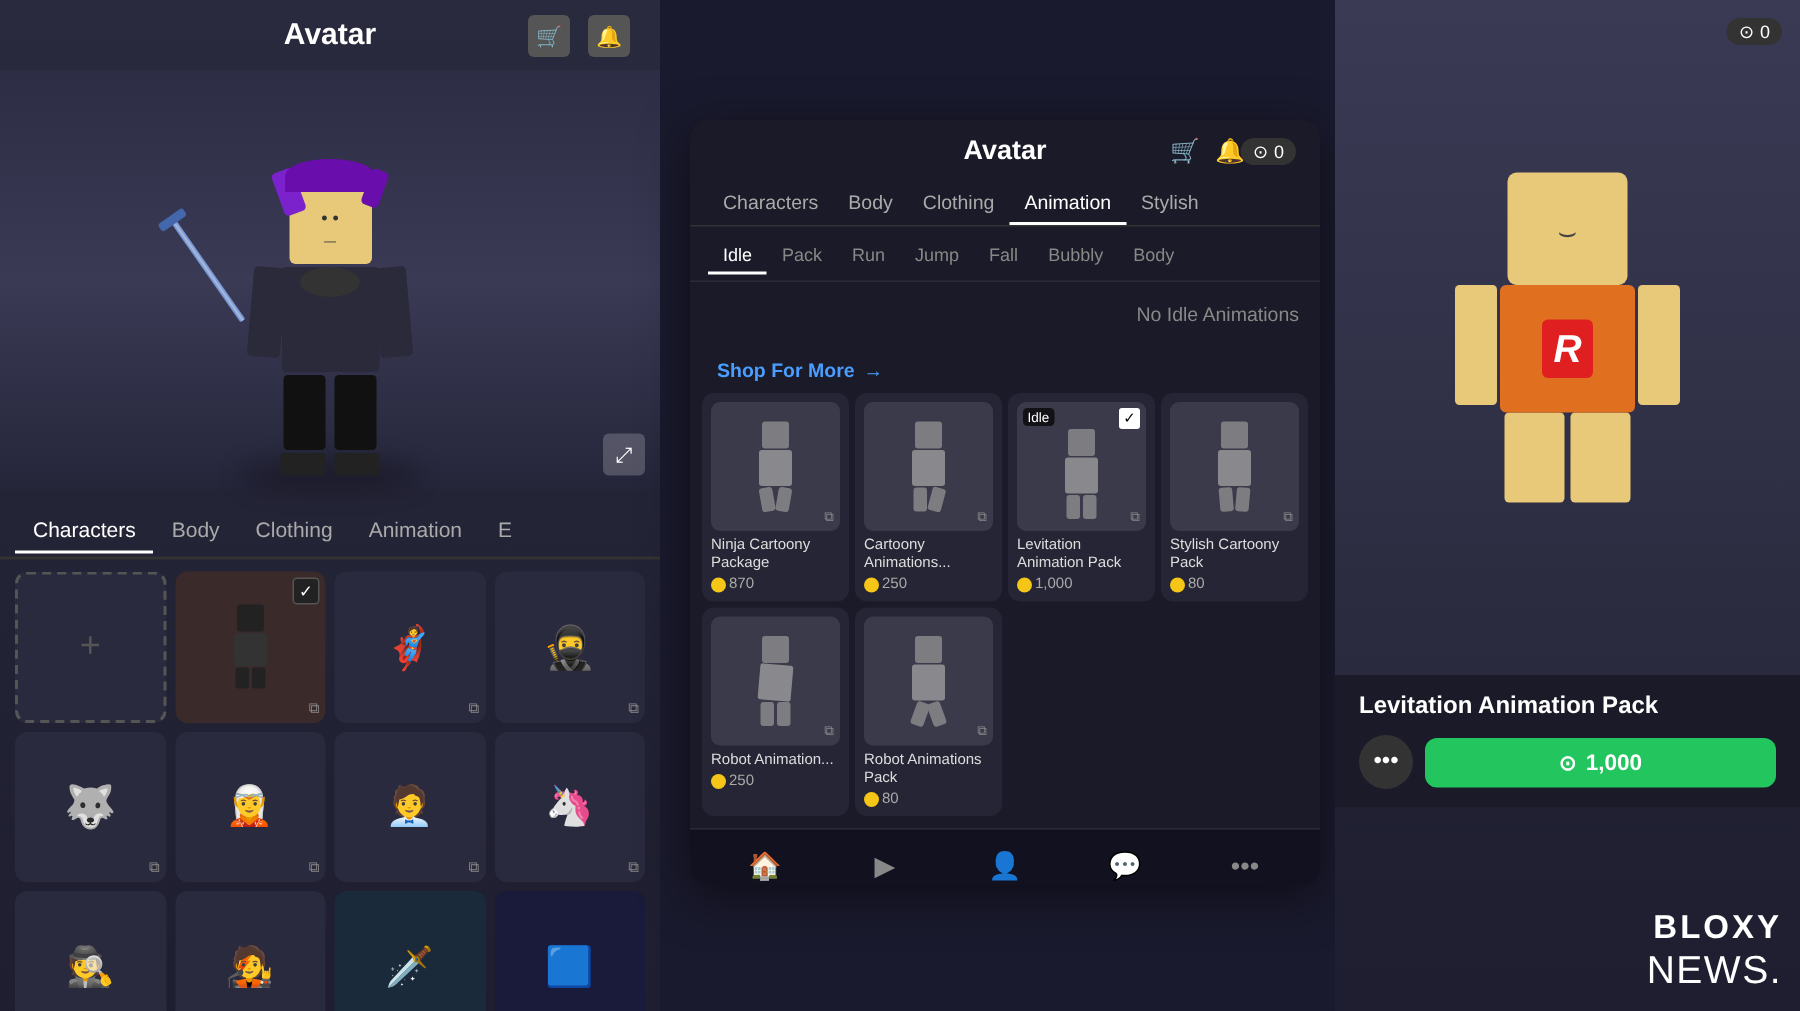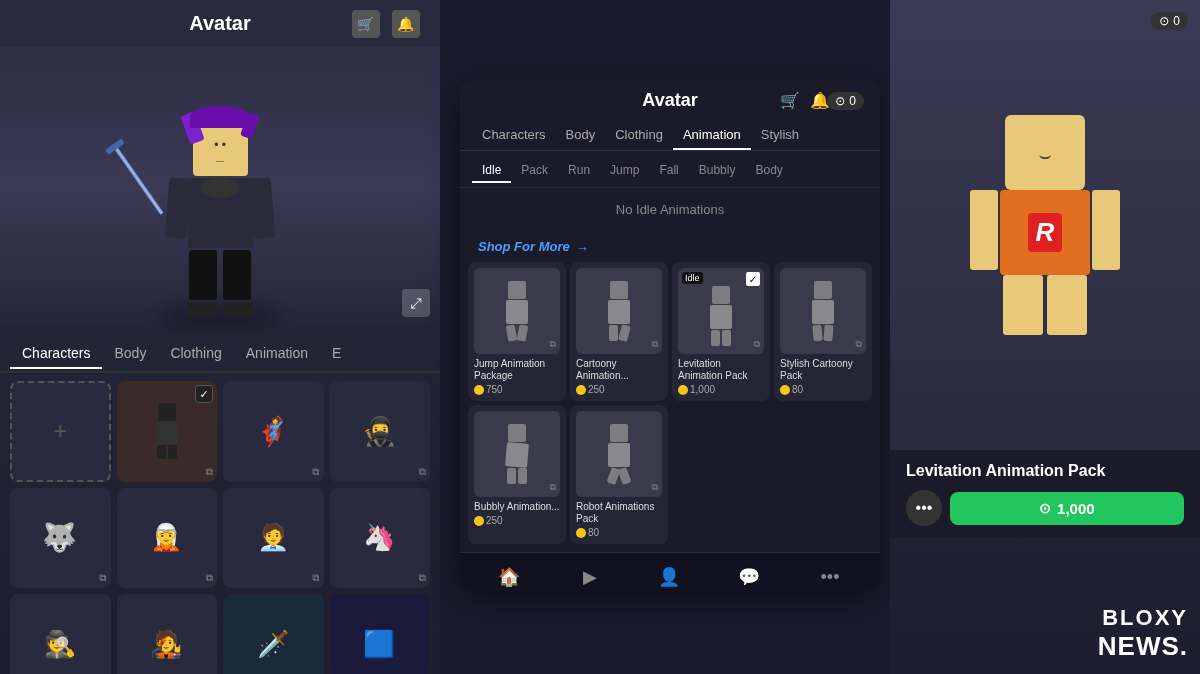--- a/index.html
+++ b/index.html
@@ -195,34 +195,33 @@
       font-size: 12px;
       padding: 4px 10px;
       cursor: pointer;
     }
     .anim-sub-item.active {
       color: #fff;
       border-bottom: 2px solid #fff;
     }
 
     .no-anim-text {
-      text-align: center;
+      text-align: right;
       color: #888;
       font-size: 13px;
       padding: 14px;
     }
 
     .shop-header {
       display: flex;
       align-items: center;
       padding: 8px 12px;
       font-size: 13px;
       color: #fff;
       font-weight: bold;
-      font-style: italic;
     }
     .shop-header span {
       color: #4a9eff;
       margin-left: 6px;
       cursor: pointer;
     }
 
     .shop-grid {
       display: grid;
       grid-template-columns: repeat(4, 1fr);
@@ -427,21 +426,21 @@
       display: flex;
       flex-direction: column;
       align-items: flex-end;
     }
     .bloxy-top {
       font-size: 22px;
       letter-spacing: 2px;
     }
     .bloxy-bottom {
       font-size: 26px;
-      font-weight: 700;
+      font-weight: 400;
       letter-spacing: 1px;
     }
 
     .add-icon {
       font-size: 24px;
       color: #555;
     }
   </style>
 </head>
 <body>
@@ -626,40 +625,40 @@
         <div style="display:flex; flex-direction:column; align-items:center; opacity:0.7;">
           <div style="width:18px; height:18px; background:#999; border-radius:2px;"></div>
           <div style="width:22px; height:24px; background:#aaa; border-radius:2px; margin-top:1px;"></div>
           <div style="display:flex; gap:2px; margin-top:1px;">
             <div style="width:9px; height:16px; background:#999; border-radius:2px; transform:rotate(-10deg);"></div>
             <div style="width:9px; height:16px; background:#999; border-radius:2px; transform:rotate(10deg);"></div>
           </div>
         </div>
         <div class="copy-sm">⧉</div>
       </div>
-      <div class="shop-item-name">Jump Animation Package</div>
+      <div class="shop-item-name">Ninja Cartoony Package</div>
       <div class="shop-item-price">
         <span class="coin-icon-sm"></span>
-        <span>750</span>
+        <span>870</span>
       </div>
     </div>
 
     <div class="shop-item">
       <div class="shop-item-img">
         <div style="display:flex; flex-direction:column; align-items:center; opacity:0.7;">
           <div style="width:18px; height:18px; background:#999; border-radius:2px;"></div>
           <div style="width:22px; height:24px; background:#aaa; border-radius:2px; margin-top:1px;"></div>
           <div style="display:flex; gap:2px; margin-top:1px;">
             <div style="width:9px; height:16px; background:#999; border-radius:2px;"></div>
             <div style="width:9px; height:16px; background:#999; border-radius:2px; transform:rotate(15deg);"></div>
           </div>
         </div>
         <div class="copy-sm">⧉</div>
       </div>
-      <div class="shop-item-name">Cartoony Animation...</div>
+      <div class="shop-item-name">Cartoony Animations...</div>
       <div class="shop-item-price">
         <span class="coin-icon-sm"></span>
         <span>250</span>
       </div>
     </div>
 
     <div class="shop-item">
       <div class="shop-item-img">
         <div class="idle-badge">Idle</div>
         <div style="display:flex; flex-direction:column; align-items:center; opacity:0.7;">
@@ -704,21 +703,21 @@
         <div style="display:flex; flex-direction:column; align-items:center; opacity:0.7;">
           <div style="width:18px; height:18px; background:#999; border-radius:2px;"></div>
           <div style="width:22px; height:24px; background:#aaa; border-radius:2px; margin-top:1px; transform:rotate(5deg);"></div>
           <div style="display:flex; gap:2px; margin-top:1px;">
             <div style="width:9px; height:16px; background:#999; border-radius:2px;"></div>
             <div style="width:9px; height:16px; background:#999; border-radius:2px;"></div>
           </div>
         </div>
         <div class="copy-sm">⧉</div>
       </div>
-      <div class="shop-item-name">Bubbly Animation...</div>
+      <div class="shop-item-name">Robot Animation...</div>
       <div class="shop-item-price">
         <span class="coin-icon-sm"></span>
         <span>250</span>
       </div>
     </div>
 
     <div class="shop-item">
       <div class="shop-item-img">
         <div style="display:flex; flex-direction:column; align-items:center; opacity:0.7;">
           <div style="width:18px; height:18px; background:#999; border-radius:2px;"></div>

